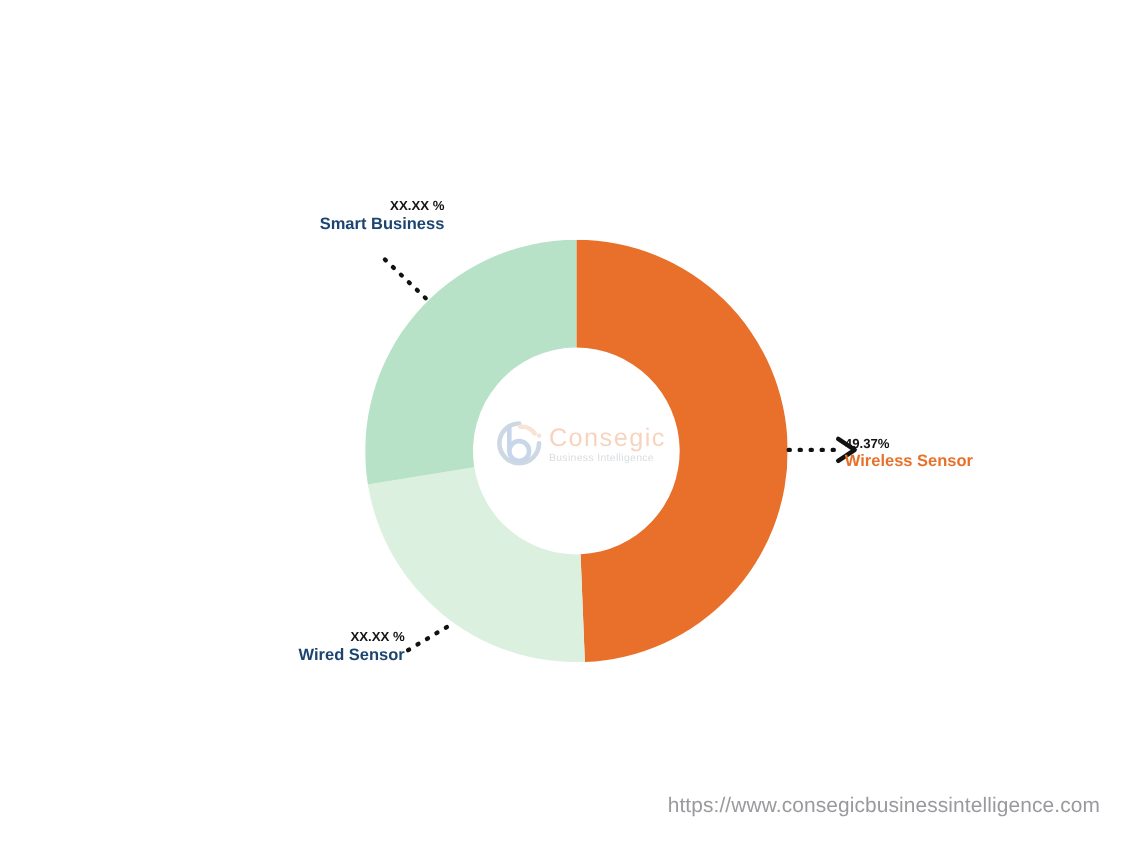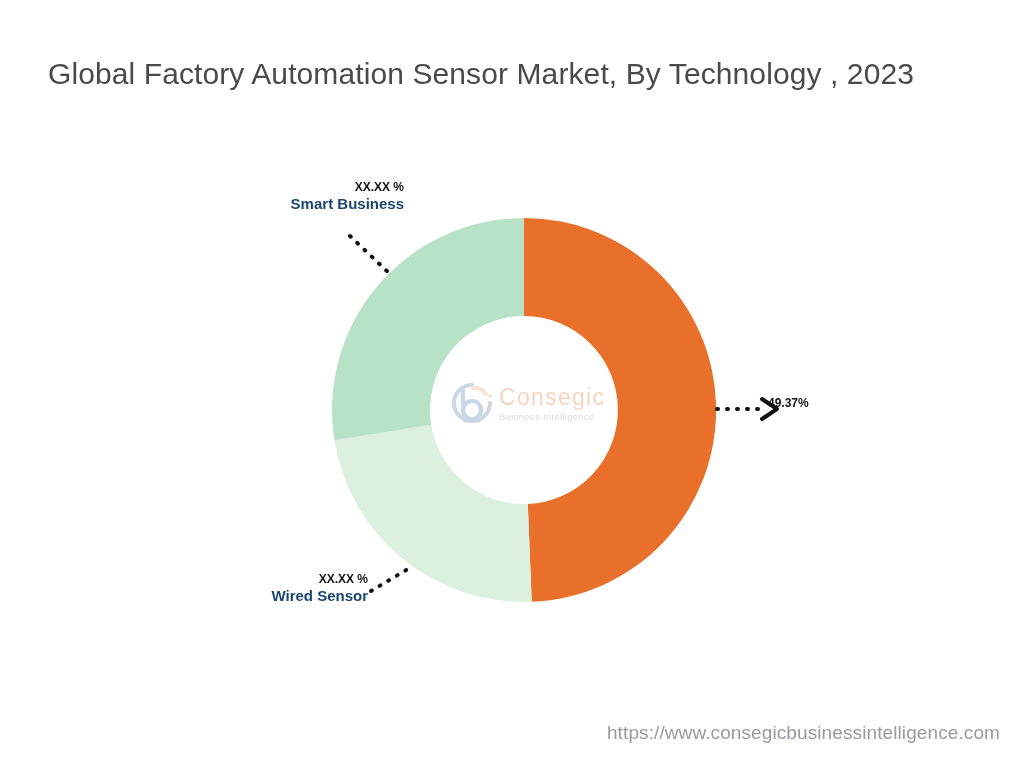--- a/index.html
+++ b/index.html
@@ -147,21 +147,20 @@
     color: #9a9a9e;
     letter-spacing: 0.1px;
     white-space: nowrap;
   }
 </style>
 </head>
 <body>
 
 <div id="chart-root">
 
-  <div id="chart-title">Global Factory Automation Sensor Market, By Technology , 2023</div>
 
   <div id="donut-wrap">
     <svg id="donut-svg" viewBox="0 0 384 384" xmlns="http://www.w3.org/2000/svg">
 
       <path id="slice-wireless" fill="#e8702a" d="M 192.00 0.00 A 192 192 0 0 1 199.71 383.85 L 195.77 285.92 A 94 94 0 0 0 192.00 98.00 Z"></path>
 
       <path id="slice-wired" fill="#dcf0e0" d="M 199.71 383.85 A 192 192 0 0 1 2.42 222.37 L 99.18 206.87 A 94 94 0 0 0 195.77 285.92 Z"></path>
 
       <path id="slice-smart" fill="#b8e2c8" d="M 2.42 222.37 A 192 192 0 0 1 192.00 0.00 L 192.00 98.00 A 94 94 0 0 0 99.18 206.87 Z"></path>
     </svg>
@@ -197,17 +196,18 @@
     <div class="name name-blue">Smart Business</div>
   </div>
 
   <div class="callout" id="callout-wired">
     <div class="pct">XX.XX %</div>
     <div class="name name-blue">Wired Sensor</div>
   </div>
 
   <div class="callout" id="callout-wireless">
     <div class="pct">49.37%</div>
+    <div class="name name-orange">Wireless Sensor</div>
   </div>
 
   <div id="footer-url">https://www.consegicbusinessintelligence.com</div>
 
 </div>
 
 </body></html>

